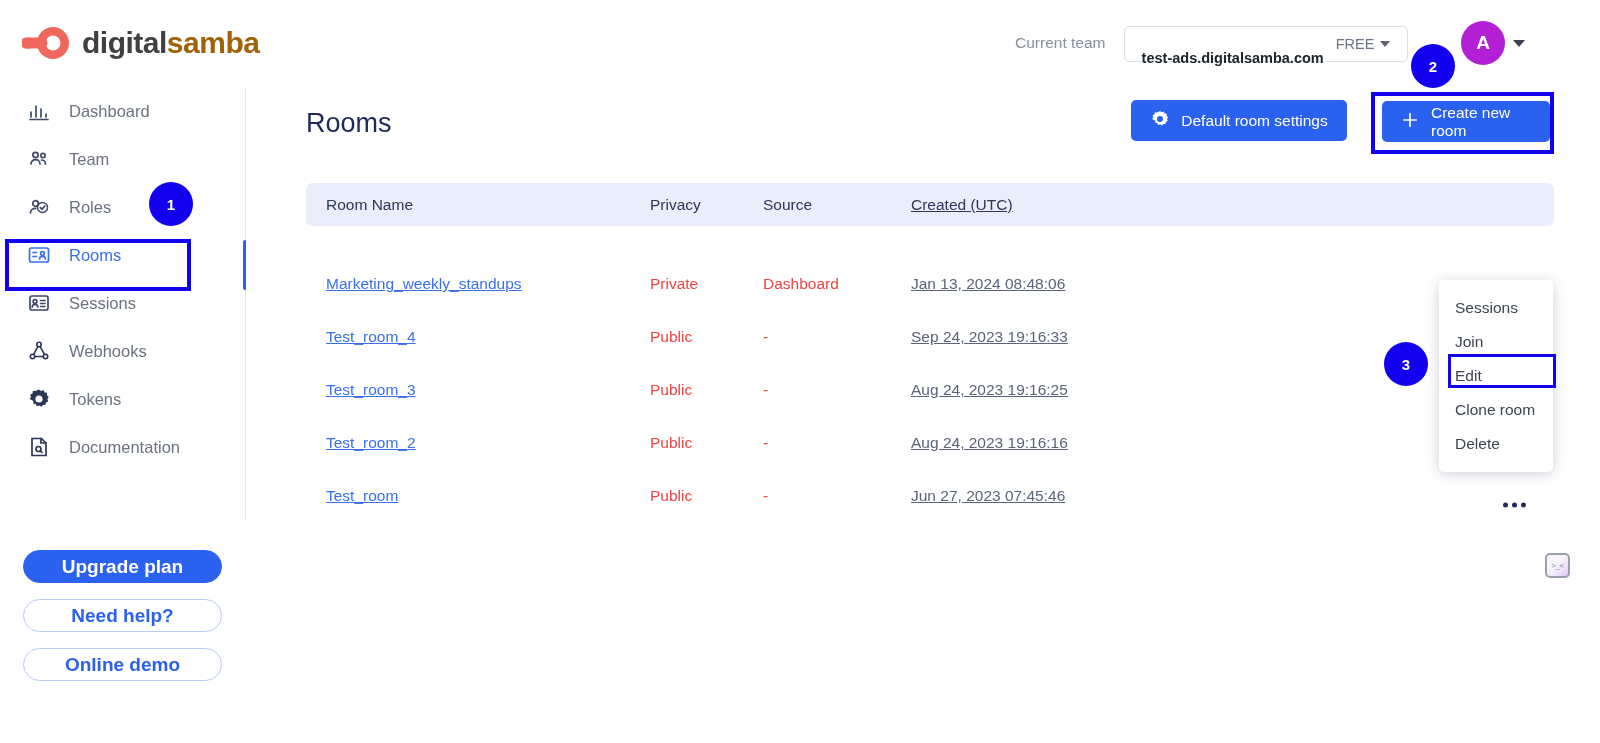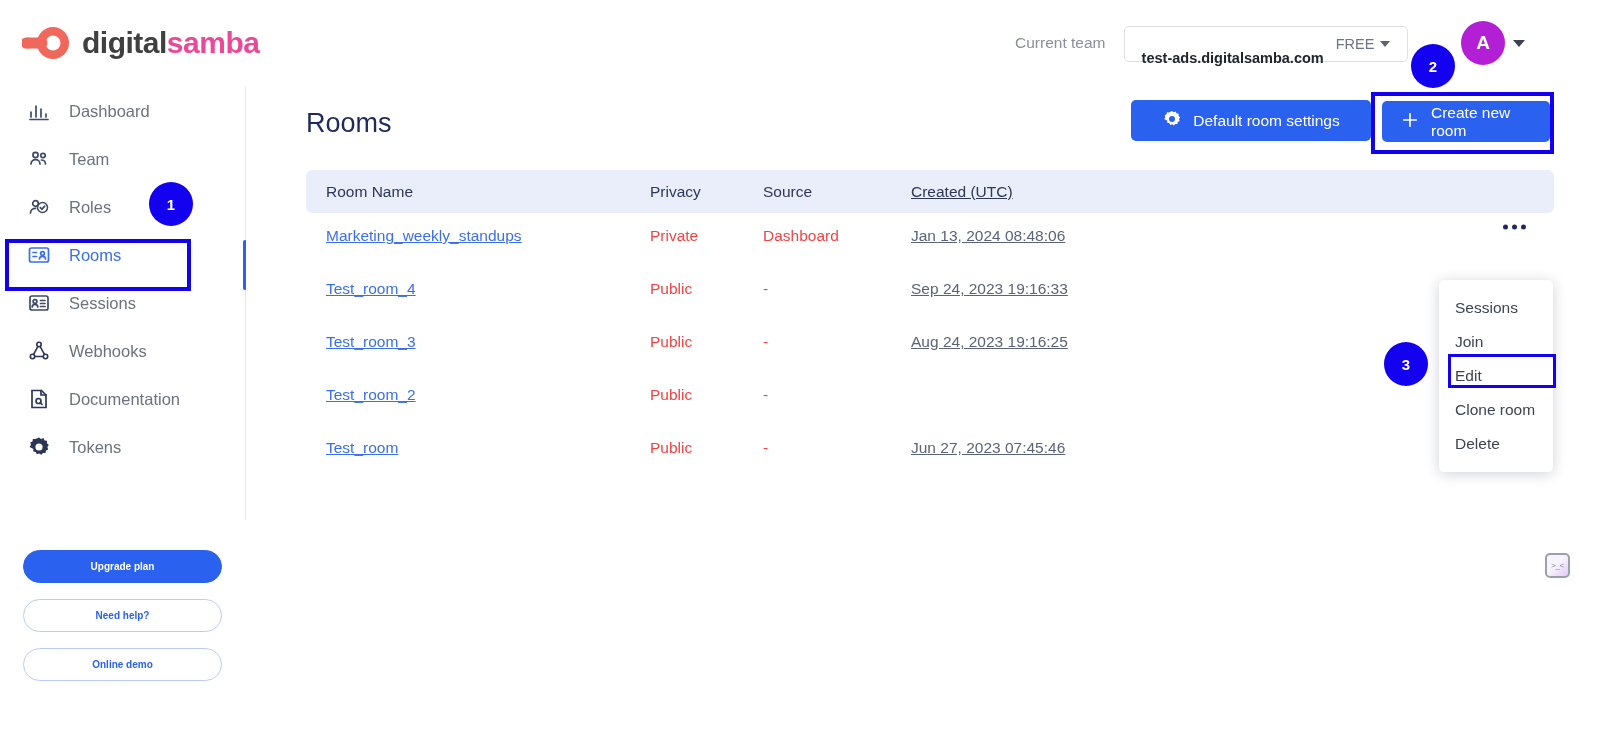--- a/index.html
+++ b/index.html
@@ -11,21 +11,21 @@
   }
   #root { position: relative; width: 1600px; height: 743px; }
 
   
   .header { position: absolute; top: 0; left: 0; width: 1600px; height: 87px; background: #fff; }
 
   .logo { position: absolute; left: 22px; top: 22px; display: flex; align-items: center; gap: 10px; }
   .logo-mark { width: 50px; height: 42px; display: block; }
   .logo-text { font-size: 30px; font-weight: 700; letter-spacing: -0.5px; line-height: 1; }
   .logo-text .t1 { color: #404040; }
-  .logo-text .t2 { color: #ec4899; }
+  .logo-text .t2 { color: #a16207; }
 
   .team-label {
     position: absolute; left: 1015px; top: 34px;
     font-size: 15.5px; color: #8a8f9e;
   }
   .team-box {
     position: absolute; left: 1124px; top: 26px;
     width: 284px; height: 36px;
     border: 1px solid #dcdfe6; border-radius: 5px; background: #fff;
     display: flex; align-items: center; justify-content: center; gap: 12px;
@@ -60,48 +60,48 @@
     height: 48px; padding-left: 26px; cursor: pointer;
   }
   .nav-ico { width: 26px; height: 26px; display: flex; align-items: center; justify-content: center; flex: none; }
   .nav-label { font-size: 16.5px; color: #6b7280; white-space: nowrap; }
   .nav-item.active .nav-label { color: #3b6fea; }
 
   .side-btns { position: absolute; left: 23px; top: 463px; width: 199px; }
   .side-btn {
     width: 199px; height: 33px; border-radius: 17px;
     display: flex; align-items: center; justify-content: center;
-    font-size: 10px; font-weight: 700; cursor: pointer; margin-bottom: 16px;
+    font-size: 19px; font-weight: 700; cursor: pointer; margin-bottom: 16px;
   }
   .side-btn.primary { background: #2b61ef; color: #fff; border: 1px solid #2b61ef; }
   .side-btn.ghost { background: #fff; color: #2b61ef; border: 1px solid #b9cbf7; }
 
   
   .main { position: absolute; left: 246px; top: 87px; width: 1354px; height: 656px; background: #fff; }
   .page-title {
     position: absolute; left: 60px; top: 21px;
     font-size: 27px; color: #1f2a5b; font-weight: 400;
   }
 
   .btn-blue {
     position: absolute; height: 41px; border-radius: 5px; background: #2b61ef; color: #fff;
     display: flex; align-items: center; justify-content: center; gap: 11px;
     font-size: 15.5px; cursor: pointer; padding: 0 18px;
   }
-  #btn-default-settings { left: 885px; top: 13px; width: 240px; }
+  #btn-default-settings { left: 885px; top: 13px; width: 216px; }
   #btn-create-room { left: 1136px; top: 14px; width: 168px; }
 
   
-  .table { position: absolute; left: 60px; top: 83px; width: 1248px; }
+  .table { position: absolute; left: 60px; top: 96px; width: 1248px; }
   .thead {
     display: flex; align-items: center; height: 43px;
     background: #e9eefa; border-radius: 6px;
   }
   .thead .th { font-size: 15.5px; color: #2c3759; }
-  .row { display: flex; align-items: flex-start; height: 53px; position: relative; }
+  .row { display: flex; align-items: flex-end; height: 53px; position: relative; }
   .col-name  { width: 320px; padding-left: 20px; flex: none; }
   .col-priv  { width: 113px; flex: none; margin-left: 24px; }
   .col-src   { width: 148px; flex: none; }
   .col-date  { width: 330px; flex: none; text-decoration: underline; }
   .col-act   { flex: 1; position: relative; }
   .room-link {
     font-size: 15.5px; color: #3b6fea; text-decoration: underline; cursor: pointer;
   }
   .cell { font-size: 15.5px; color: #ef4444; }
   .cell-date { font-size: 15.5px; color: #5a6378; }
@@ -245,38 +245,38 @@
               <circle cx="5.5" cy="17.5" r="2.2"></circle>
               <circle cx="18.5" cy="17.5" r="2.2"></circle>
             <path d="M10.8 7.6L6.6 15.4M13.2 7.6L17.4 15.4M7.7 17.5h8.6"></path>
           </svg>
         </span>
         <span class="nav-label">Webhooks</span>
       </div>
 
       <div class="nav-item">
         <span class="nav-ico">
+          <svg width="24" height="24" viewBox="0 0 24 24" fill="#2b3556">
+            <path d="M12 2.4l2.1 1.5 2.4-.8 1.1 2.3 2.5.4-.2 2.5 1.9 1.7-1.4 2.1.8 2.4-2.3 1.1-.4 2.5-2.5-.2-1.7 1.9-2.1-1.4-2.4.8-1.1-2.3-2.5-.4.2-2.5L2.6 12l1.4-2.1-.8-2.4L5.5 6.4l.4-2.5 2.5.2z"></path>
+            <circle cx="12" cy="12" r="3.6" fill="#ffffff"></circle>
+          </svg>
+        </span>
+        <span class="nav-label">Tokens</span>
+      </div>
+
+      <div class="nav-item">
+        <span class="nav-ico">
           <svg width="24" height="24" viewBox="0 0 24 24" fill="none" stroke="#2b3556" stroke-width="1.7" stroke-linecap="round">
             <path d="M5 3.5h9.5L19 8v12.5H5z"></path>
             <path d="M14 3.5V8h5"></path>
             <circle cx="11.5" cy="14" r="2.5"></circle>
             <path d="M13.4 15.9L15 17.5"></path>
           </svg>
         </span>
         <span class="nav-label">Documentation</span>
-      </div>
-
-      <div class="nav-item">
-        <span class="nav-ico">
-          <svg width="24" height="24" viewBox="0 0 24 24" fill="#2b3556">
-            <path d="M12 2.4l2.1 1.5 2.4-.8 1.1 2.3 2.5.4-.2 2.5 1.9 1.7-1.4 2.1.8 2.4-2.3 1.1-.4 2.5-2.5-.2-1.7 1.9-2.1-1.4-2.4.8-1.1-2.3-2.5-.4.2-2.5L2.6 12l1.4-2.1-.8-2.4L5.5 6.4l.4-2.5 2.5.2z"></path>
-            <circle cx="12" cy="12" r="3.6" fill="#ffffff"></circle>
-          </svg>
-        </span>
-        <span class="nav-label">Tokens</span>
       </div>
     </div>
 
     <div class="side-btns">
       <div class="side-btn primary">Upgrade plan</div>
       <div class="side-btn ghost">Need help?</div>
       <div class="side-btn ghost">Online demo</div>
     </div>
   </div>
   <div class="sidebar-divider"></div>
@@ -343,20 +343,21 @@
         <div class="col-priv cell">Public</div>
         <div class="col-src cell">-</div>
         <div class="col-date cell-date">Aug 24, 2023 19:16:25</div>
         <div class="col-act"></div>
       </div>
 
       <div class="row">
         <div class="col-name"><span class="room-link">Test_room_2</span></div>
         <div class="col-priv cell">Public</div>
         <div class="col-src cell">-</div>
+        <div class="col-date cell-date">Aug 24, 2023 19:16:16</div>
         <div class="col-act"></div>
       </div>
 
       <div class="row">
         <div class="col-name"><span class="room-link">Test_room</span></div>
         <div class="col-priv cell">Public</div>
         <div class="col-src cell">-</div>
         <div class="col-date cell-date">Jun 27, 2023 07:45:46</div>
         <div class="col-act">
           <span class="dots">

